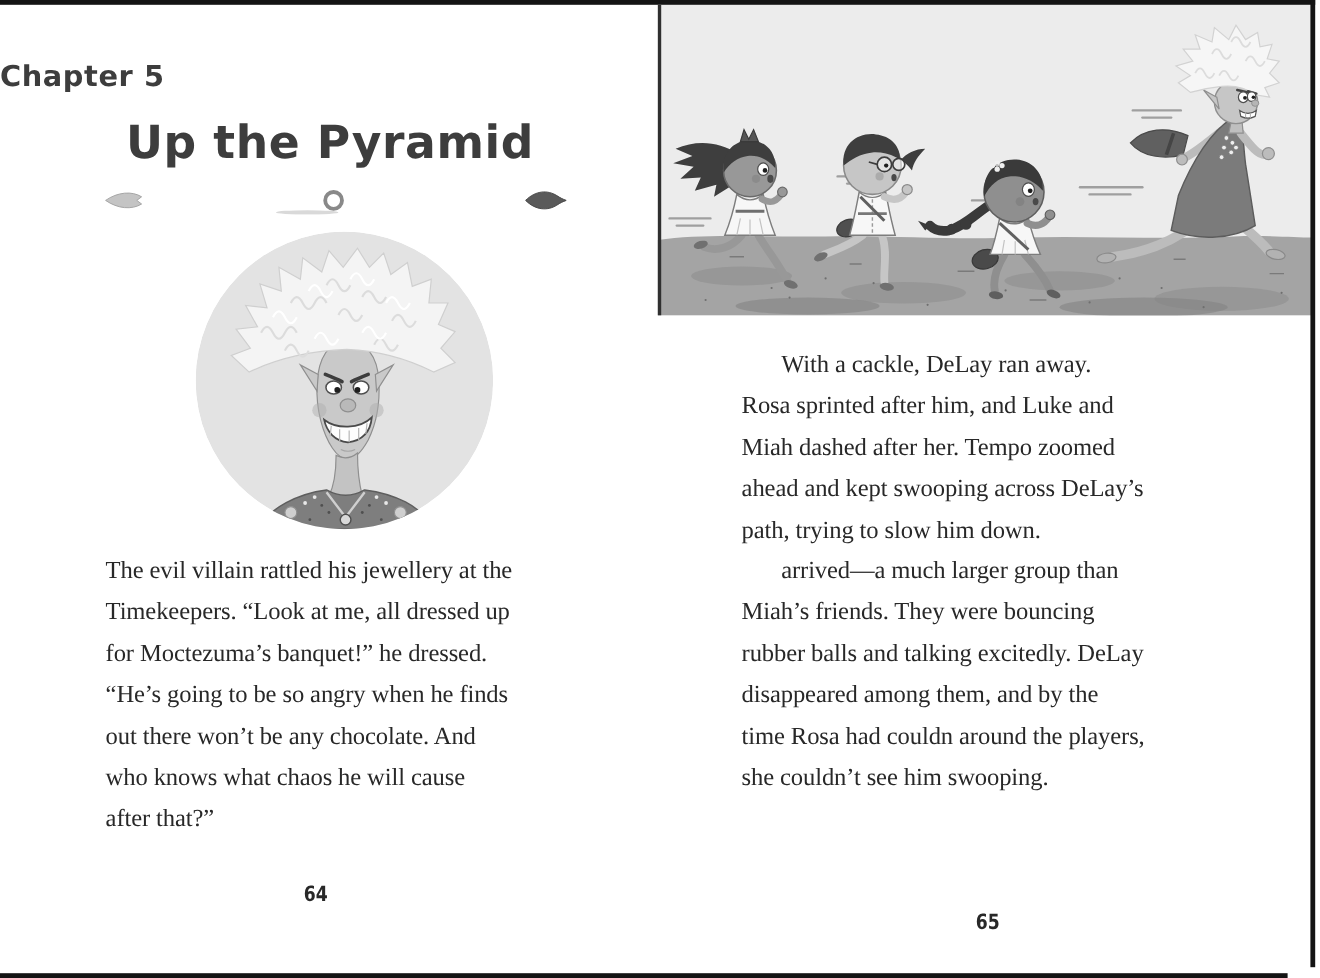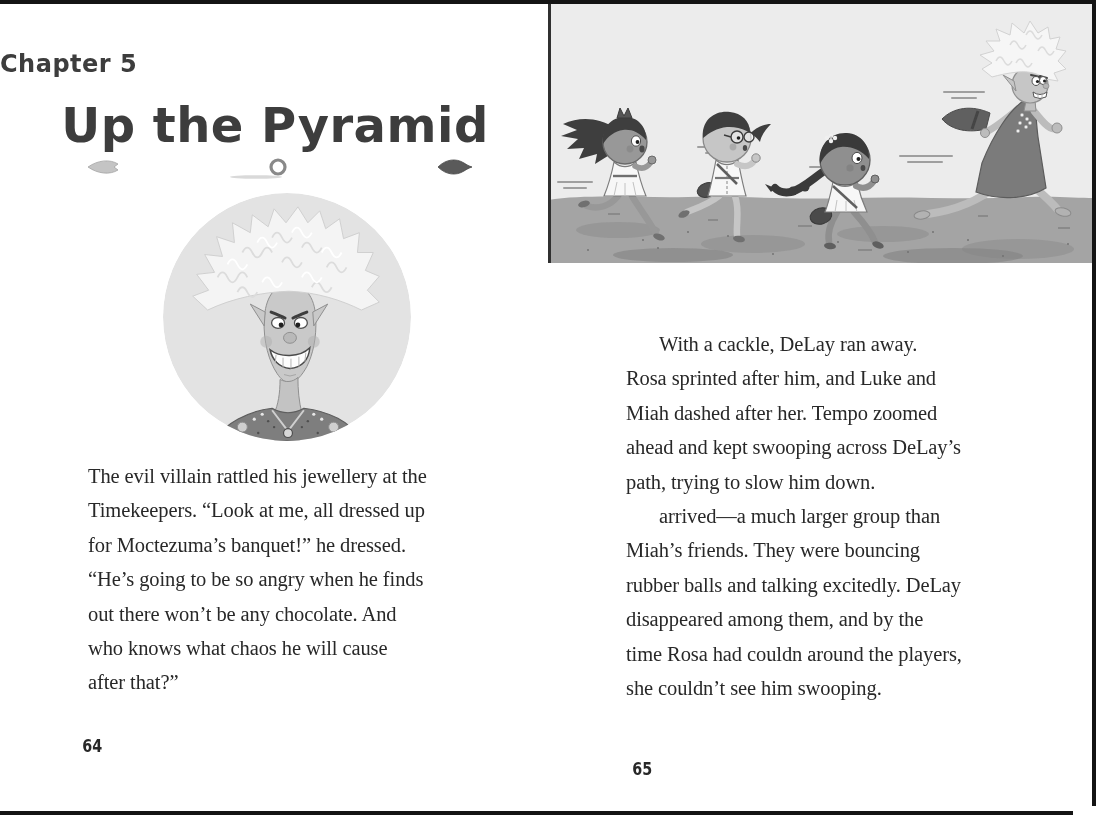--- a/index.html
+++ b/index.html
@@ -17,38 +17,38 @@
   .page-left  { left:0; width:550px; }
   .page-right { left:550px; width:550px; }
 
   .chapter-label {
     position:absolute; left:0; top:50px; width:550px; text-align:left;
     font-family:"DejaVu Sans", sans-serif; font-weight:bold; font-size:24px;
     color:var(--heading,#3d3d3d); letter-spacing:0.5px;
   }
   .chapter-title {
     position:absolute; left:0; top:97px; width:550px; text-align:center;
-    font-family:"DejaVu Sans", sans-serif; font-weight:bold; font-size:48px;
+    font-family:"DejaVu Sans", sans-serif; font-weight:bold; font-size:38px;
     color:var(--heading,#3d3d3d); letter-spacing:0.5px;
   }
   .divider { position:absolute; left:84px; top:155px; }
   .portrait { position:absolute; left:163px; top:193px; }
   .chase    { position:absolute; left:-2px; top:4px; }  
 
   .bodytext {
     position:absolute; color:var(--ink,#282828);
     font-size:20.5px; line-height:34.4px; letter-spacing:-0.1px;
   }
   .left-body  { left:88px;  top:459px; width:402px; }
-  .right-body { left:76px;  top:287px; width:396px;margin-top:40px; } 
+  .right-body { left:68px;  top:287px; width:396px; } 
   .tline { white-space:nowrap; }
   .para.indent-first .tline:first-child { padding-left:33px; }
 
   .pagenum {
-    position:absolute; top:736px; text-align:left;
+    position:absolute; top:736px; text-align:center;
     font-family:"DejaVu Sans", sans-serif; font-weight:bold; font-size:17.5px;
     color:var(--ink,#222222);
   }
   .pagenum span { display:inline-block; transform:scaleX(0.82); }
   .pagenum-left  { left:80px; width:366px; }
   .pagenum-right { left:80px; width:386px;margin-top:23px; }
 </style>
 </head>
 <body>
 

